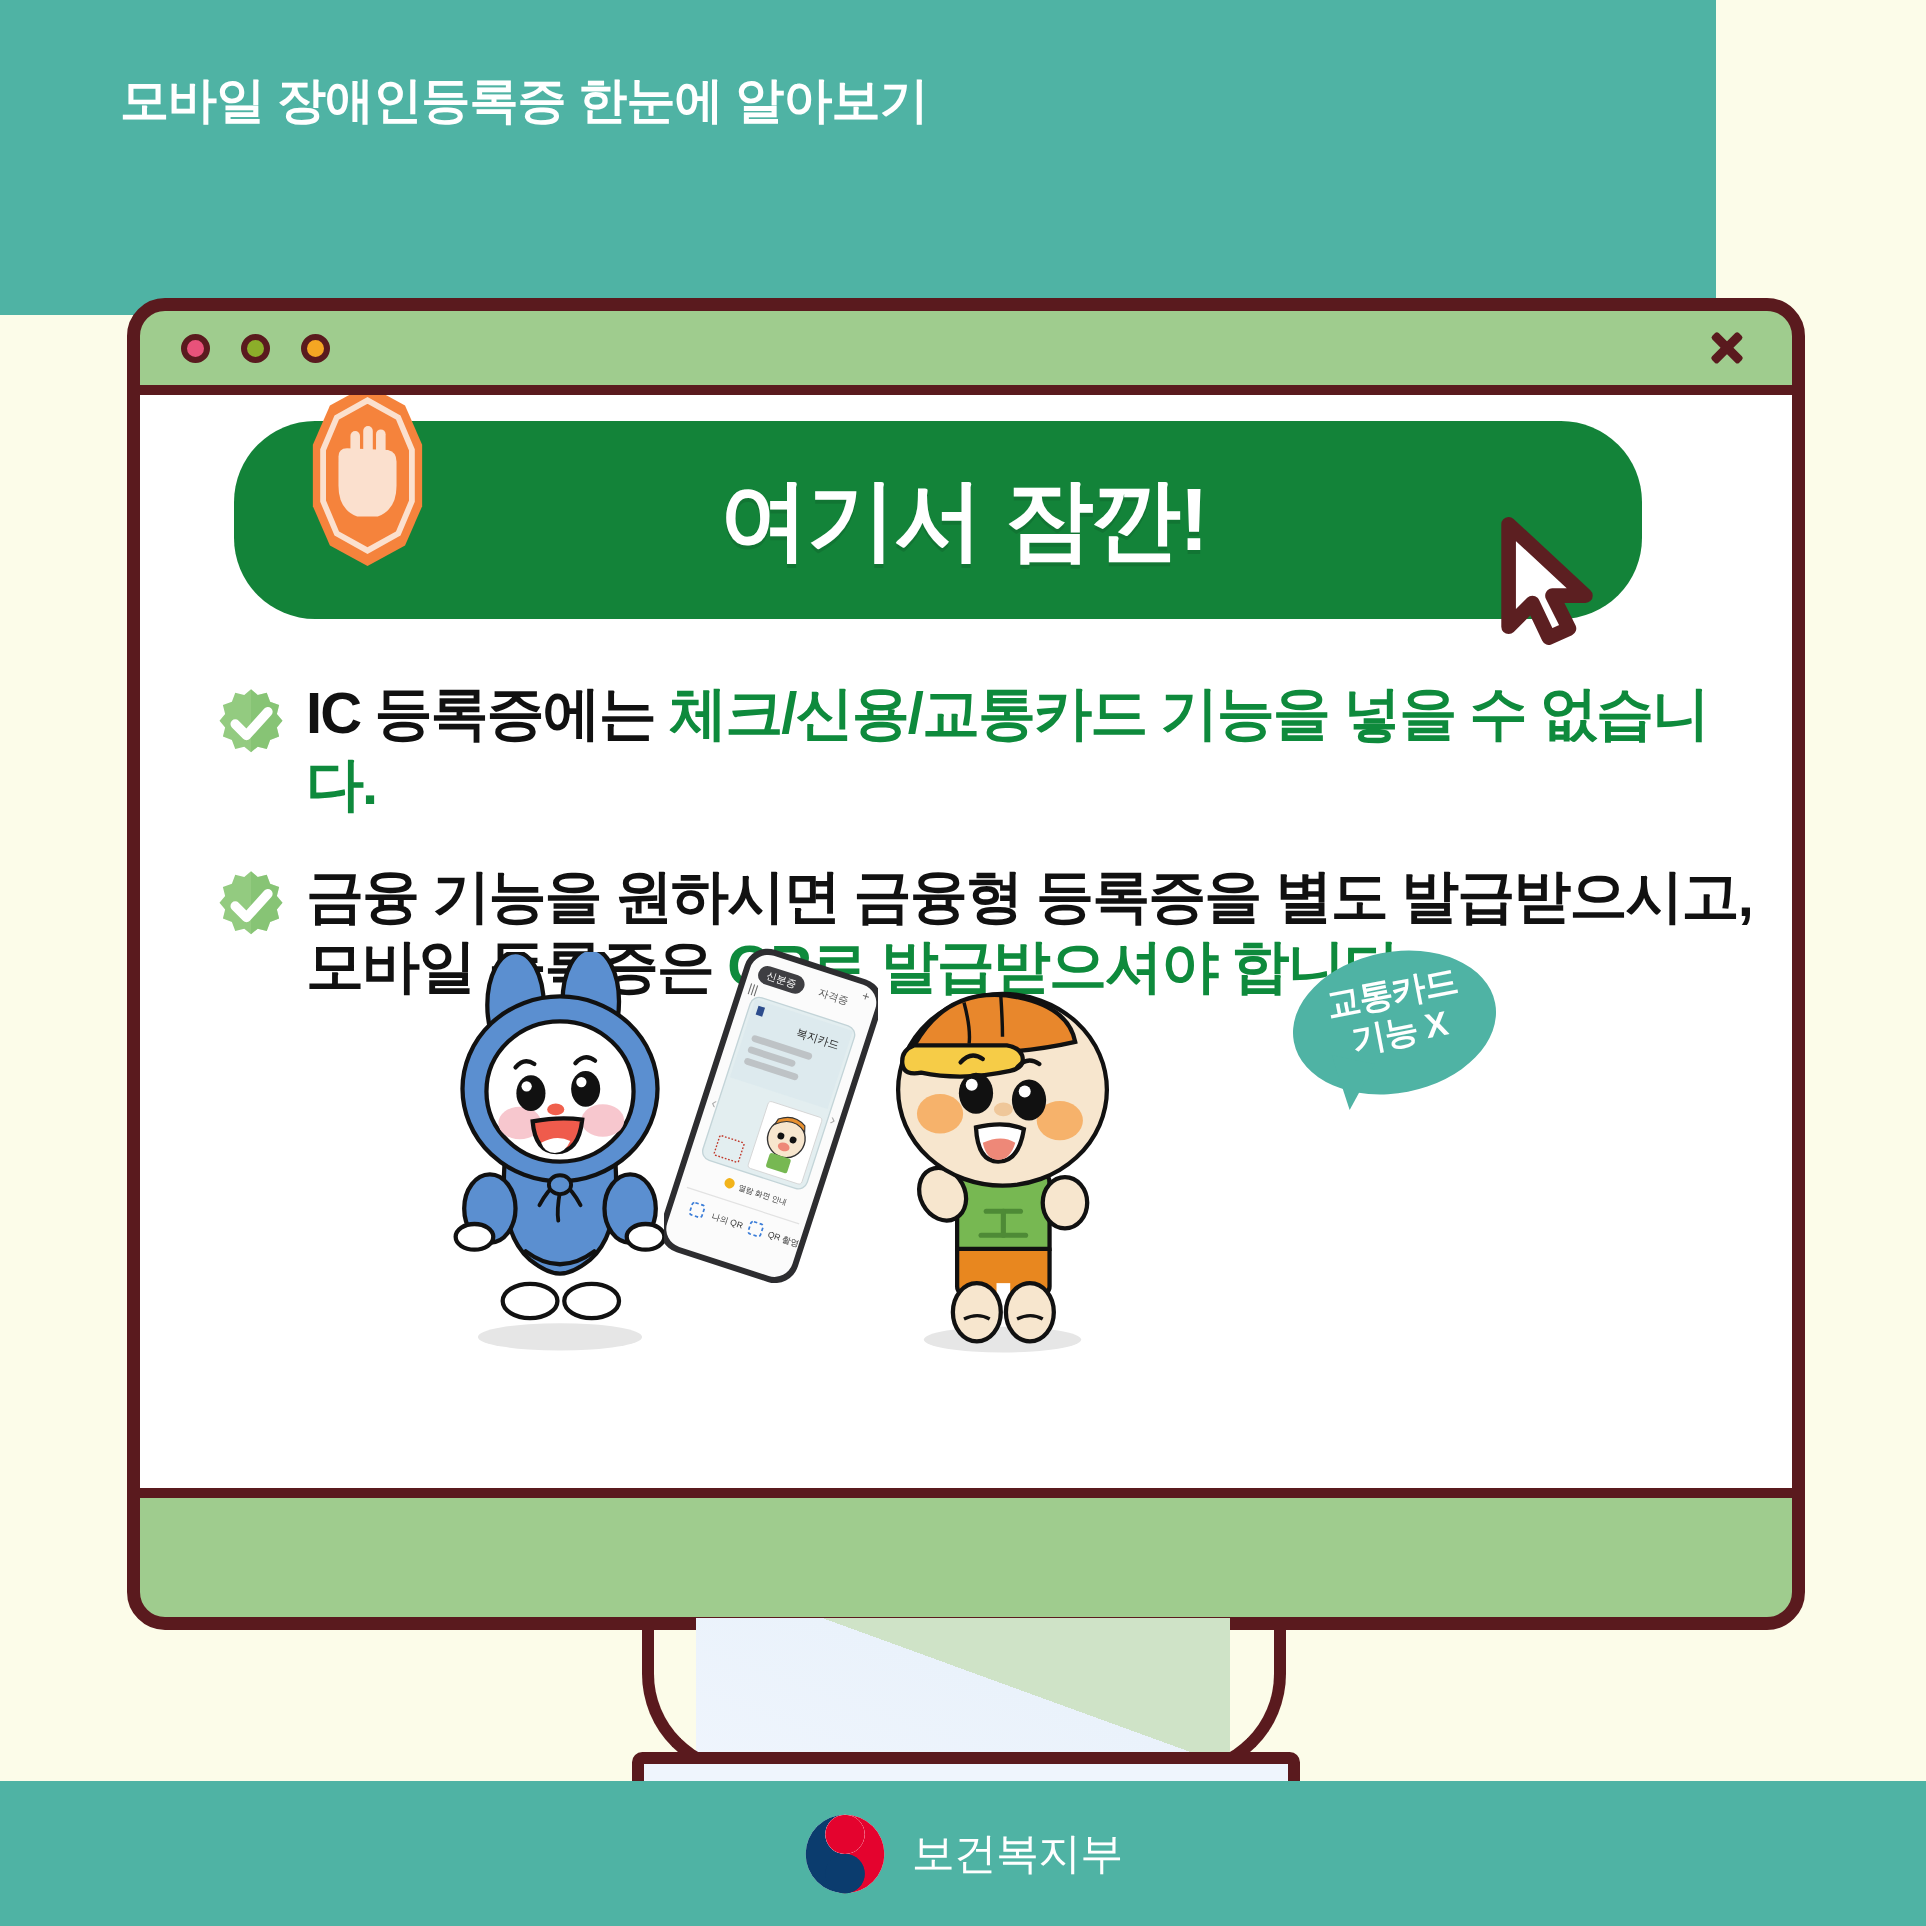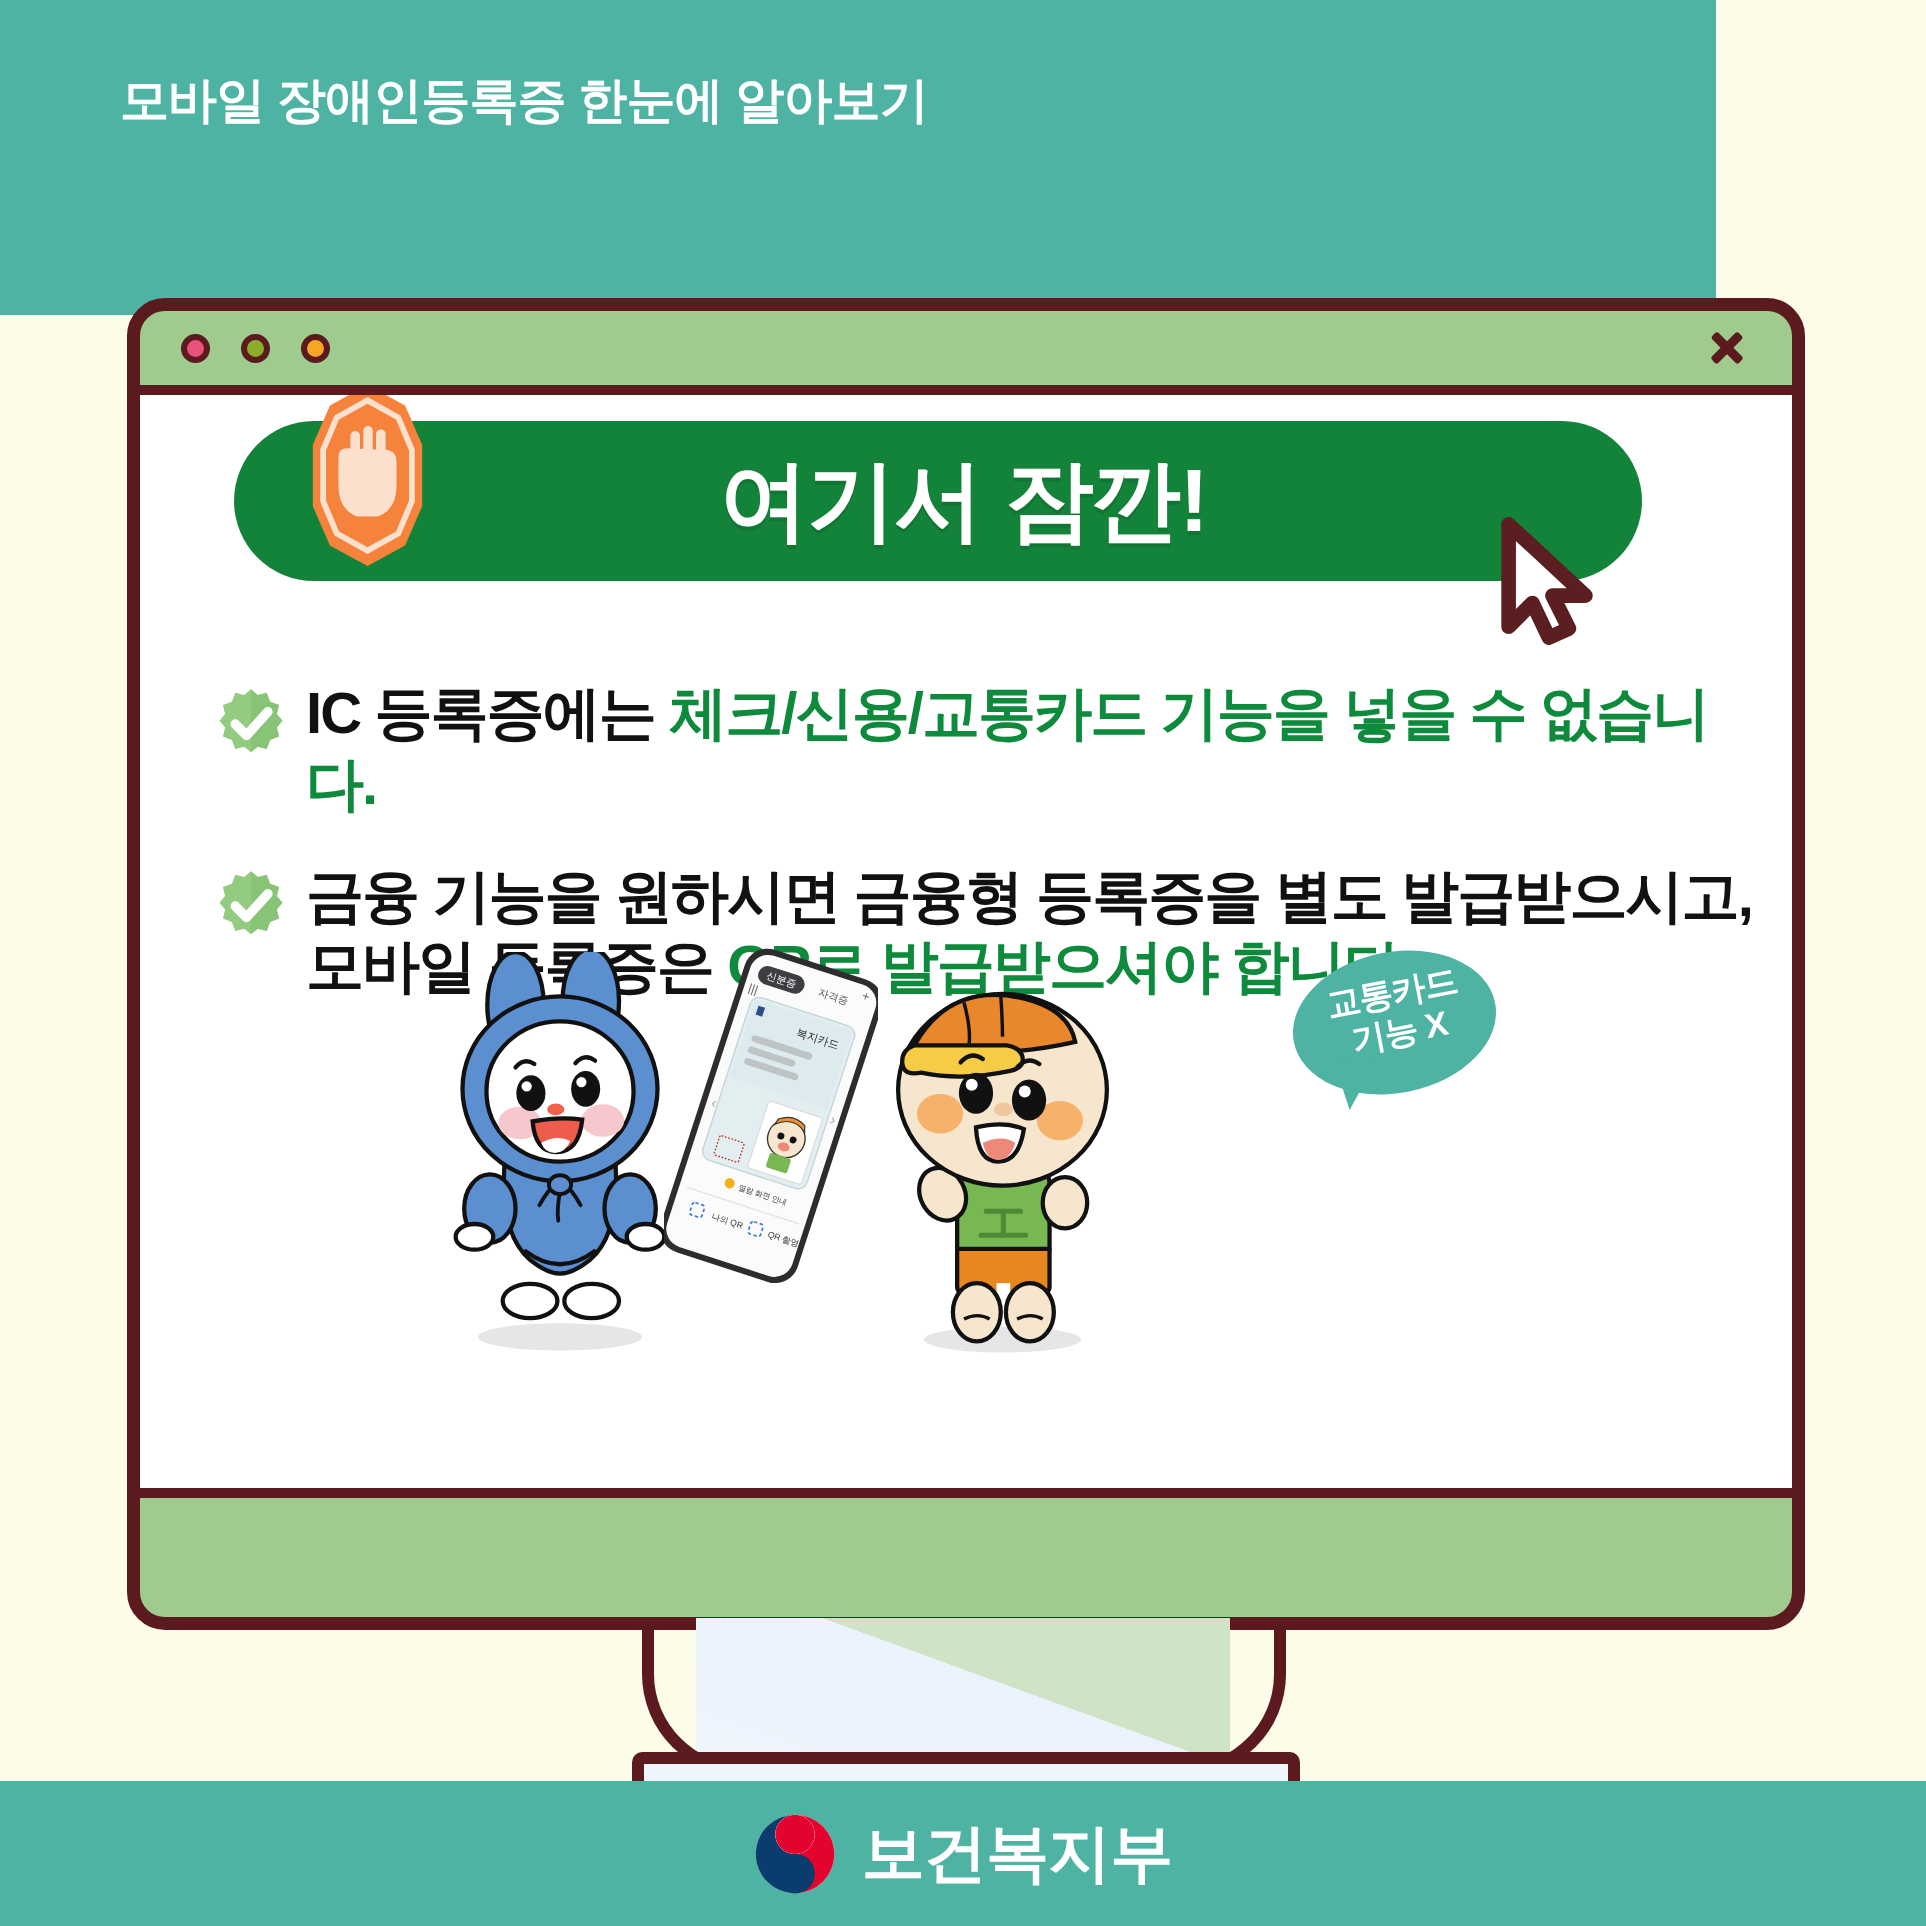--- a/index.html
+++ b/index.html
@@ -79,26 +79,26 @@
     background:#EFF5FD; border:12px solid #5A1A1E; border-radius:10.3px;
   }
 
   
   .footer {
     position:absolute; left:0; top:1781px; width:1926px; height:146px;
     background:#4FB3A4;
     display:flex; align-items:center; justify-content:center; gap:26px;
   }
   .gov-logo { width:82px; height:82px; }
-  .footer-label { font-size:63px; font-weight:700; color:#FFFFFF; letter-spacing:-0.9px; }
+  .footer-label { font-size:43px; font-weight:400; color:#FFFFFF; letter-spacing:-0.9px; }
 
   
   .banner {
     position:absolute; left:94px; top:26px;
-    width:1408px; height:160px;
+    width:1408px; height:198px;
     background:#138339;
     border-radius:81px;
     display:flex; align-items:center;
   }
   .banner-text {
     flex:1; text-align:center;
     font-size:89px; font-weight:700; color:#FFFFFF;
     letter-spacing:-1.7px; padding-left:128px; padding-right:77px;
     text-shadow:0 4.3px 0 rgba(0,0,0,0.10);
   }

